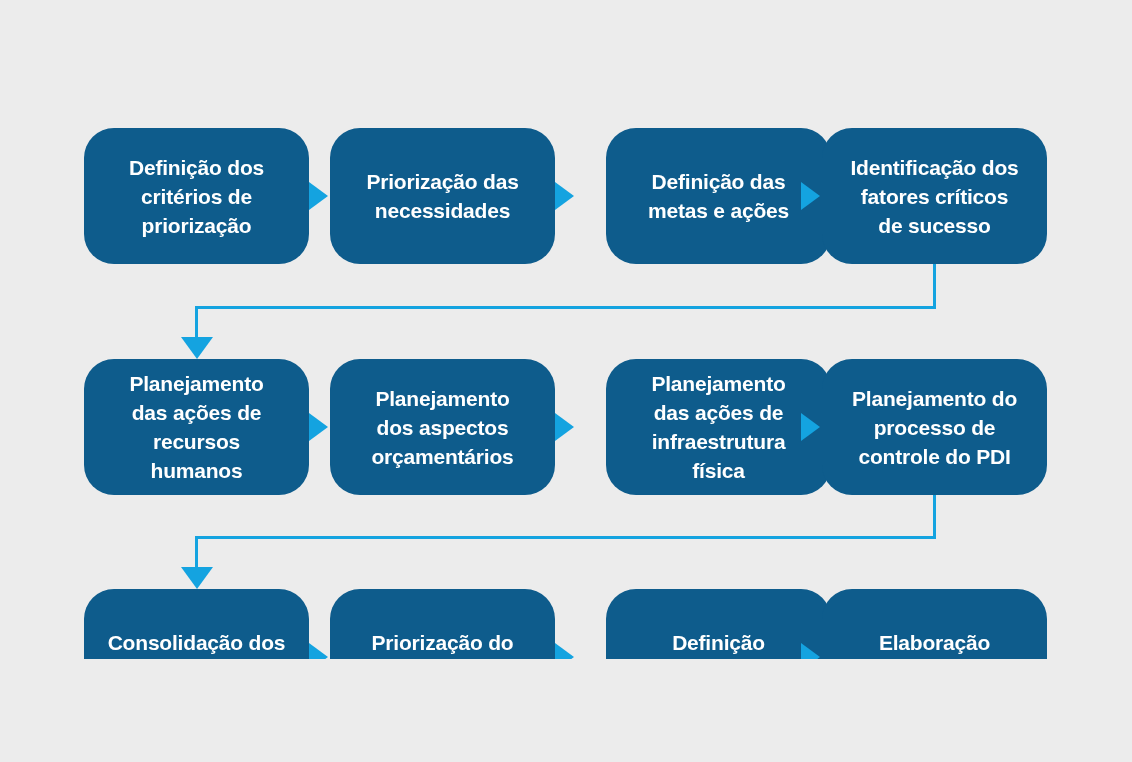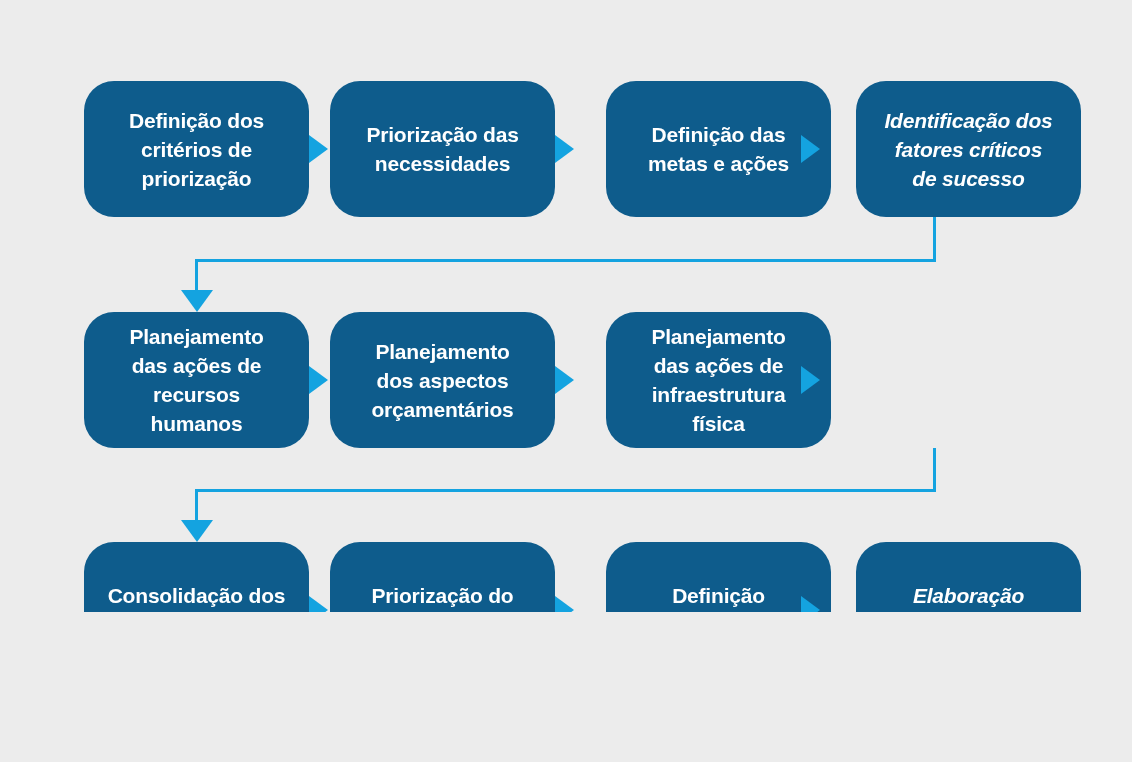--- a/index.html
+++ b/index.html
@@ -11,36 +11,37 @@
   html,body{margin:0;padding:0;}
   body{
     background:var(--bg);
     font-family:"Liberation Sans","DejaVu Sans",sans-serif;
   }
   .canvas{
     position:relative;
     width:1132px;height:612px;
     background:var(--bg);
     overflow:hidden;
+    margin-top:47px;
   }
   .flow-box{
     position:absolute;
     width:225px;height:136px;
     background:var(--box);
     border-radius:30px;
     display:flex;align-items:center;justify-content:center;
     text-align:center;
     color:var(--txt);
     font-size:21px;font-weight:700;line-height:29px;
     white-space:pre-line;
     letter-spacing:-0.2px;
     padding:0 6px;box-sizing:border-box;
   }
   
-  .c1{left:84px;}  .c2{left:330px;} .c3{left:606px;} .c4{left:856px;font-style:italic;}
+  .c1{left:84px;}  .c2{left:330px;} .c3{left:606px;} .c4{left:822px;}
   
   .r1{top:81px;}   .r2{top:312px;}  .r3{top:542px;}
 
   
   .arrow-right{
     position:absolute;
     width:0;height:0;
     border-top:14px solid transparent;
     border-bottom:14px solid transparent;
     border-left:19px solid var(--accent);
@@ -78,20 +79,23 @@
 das ações de
 recursos
 humanos</div>
   <div class="flow-box r2 c2">Planejamento
 dos aspectos
 orçamentários</div>
   <div class="flow-box r2 c3">Planejamento
 das ações de
 infraestrutura
 física</div>
+  <div class="flow-box r2 c4">Planejamento do
+processo de
+controle do PDI</div>
 
   <div class="flow-box r3 c1">Consolidação dos
 resultados</div>
   <div class="flow-box r3 c2">Priorização do
 documento final</div>
   <div class="flow-box r3 c3">Definição
 do PDI</div>
   <div class="flow-box r3 c4">Elaboração
 do PDI</div>
 

